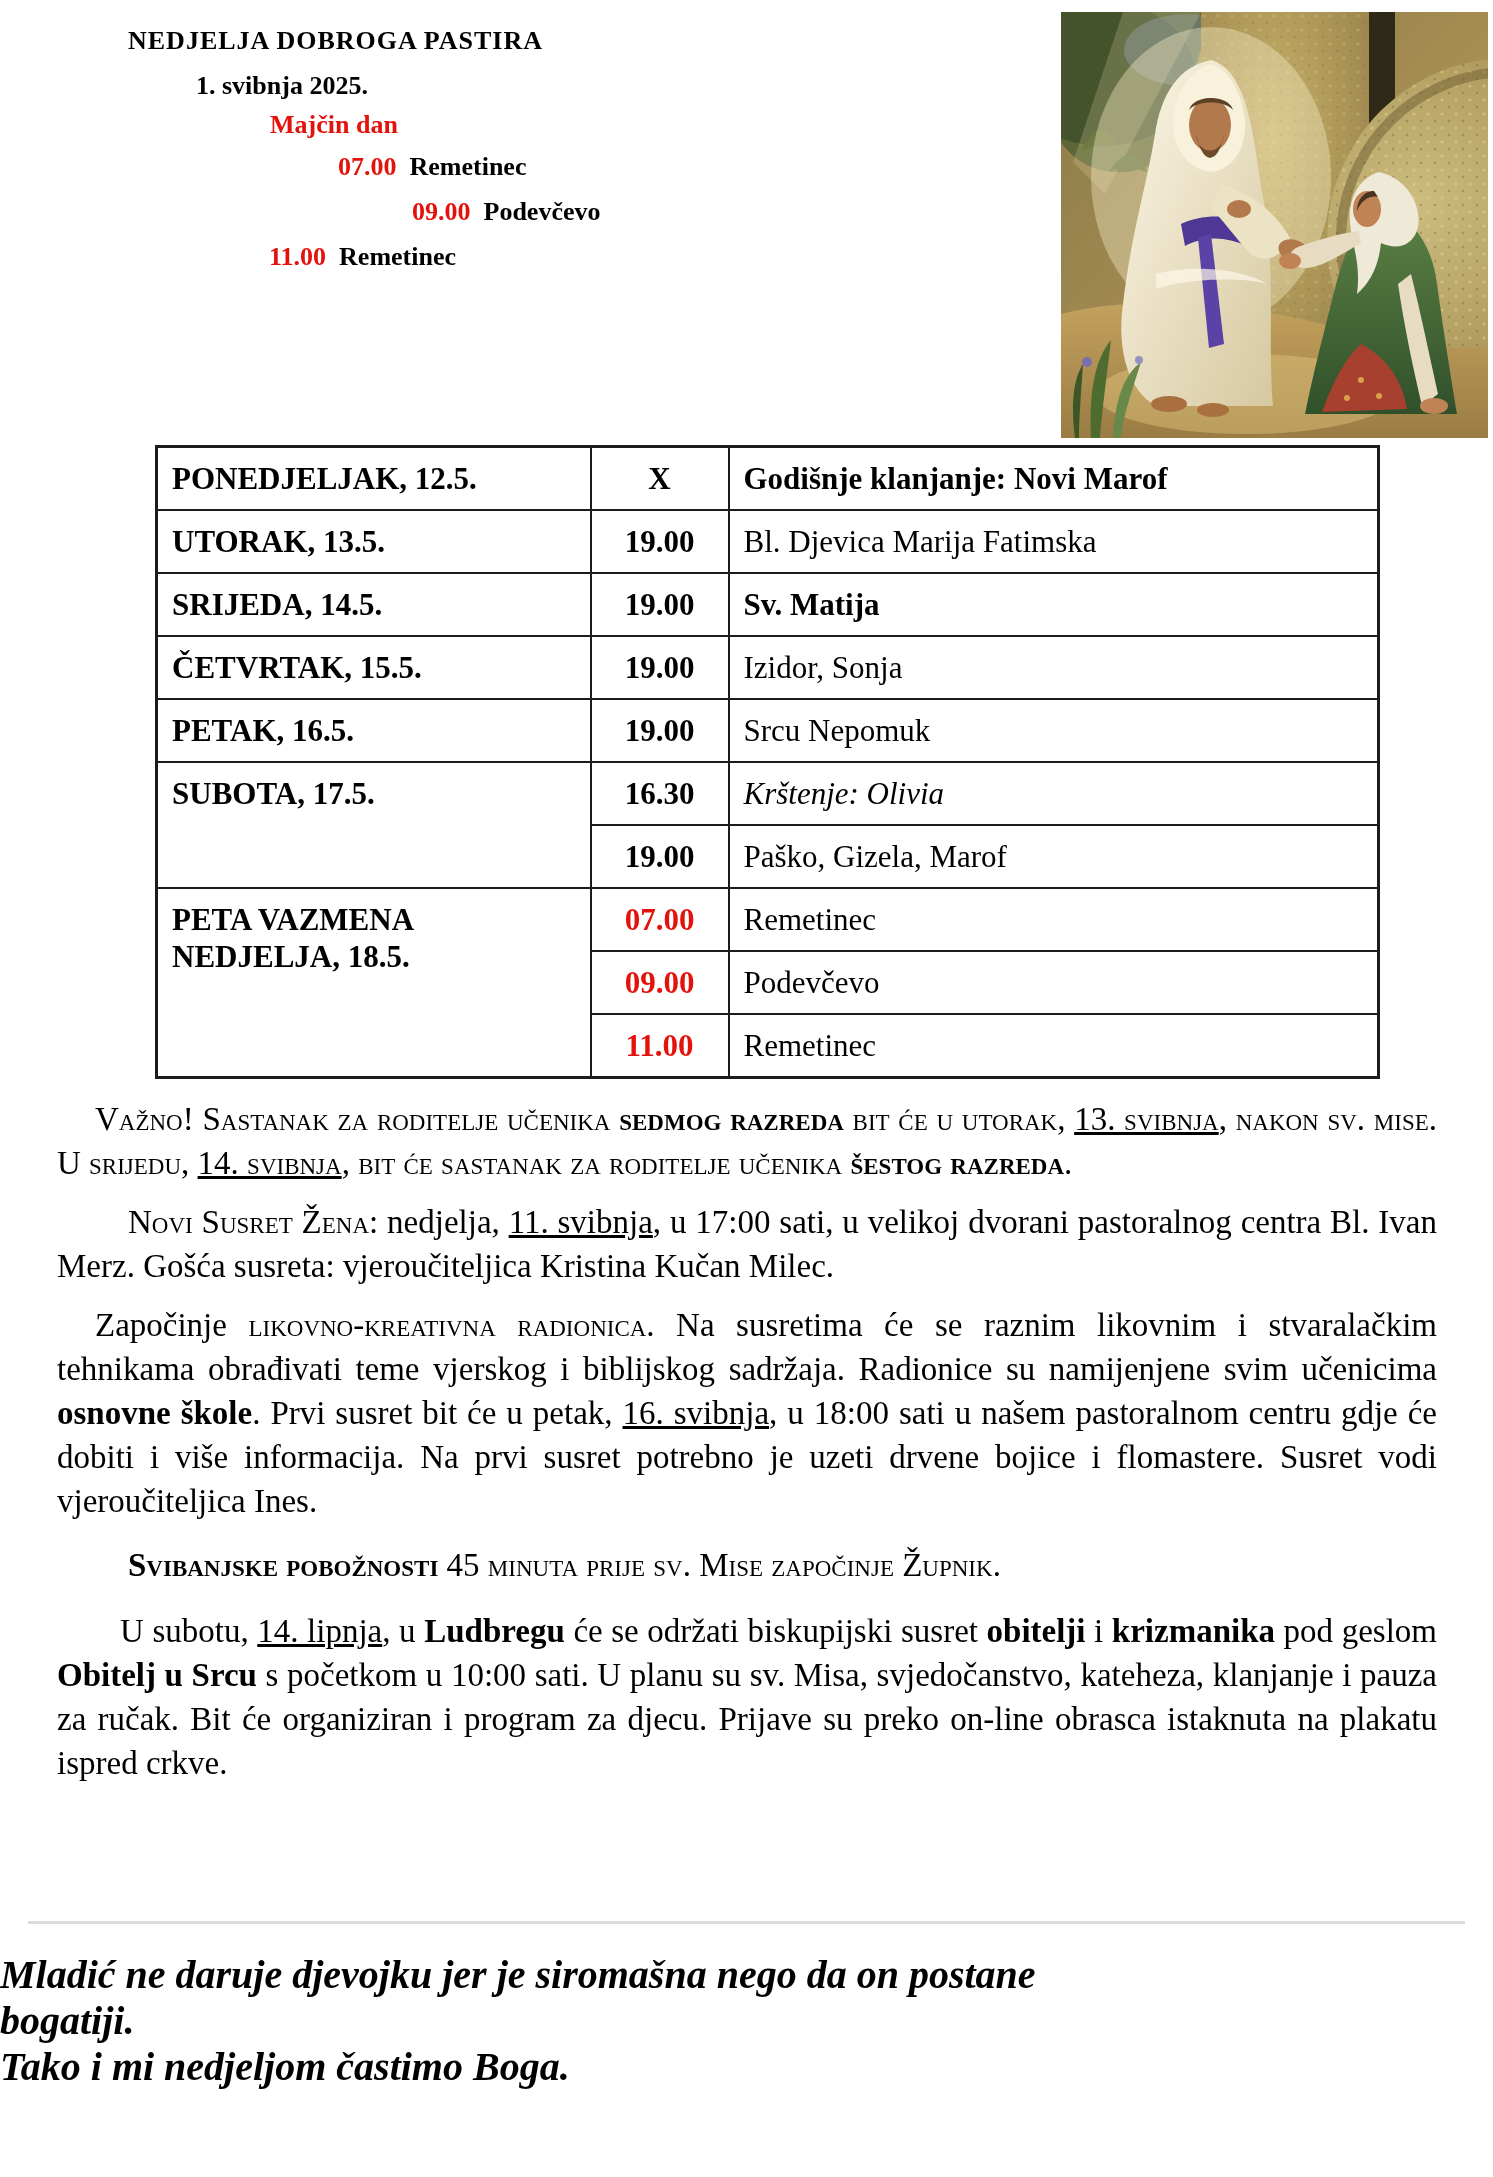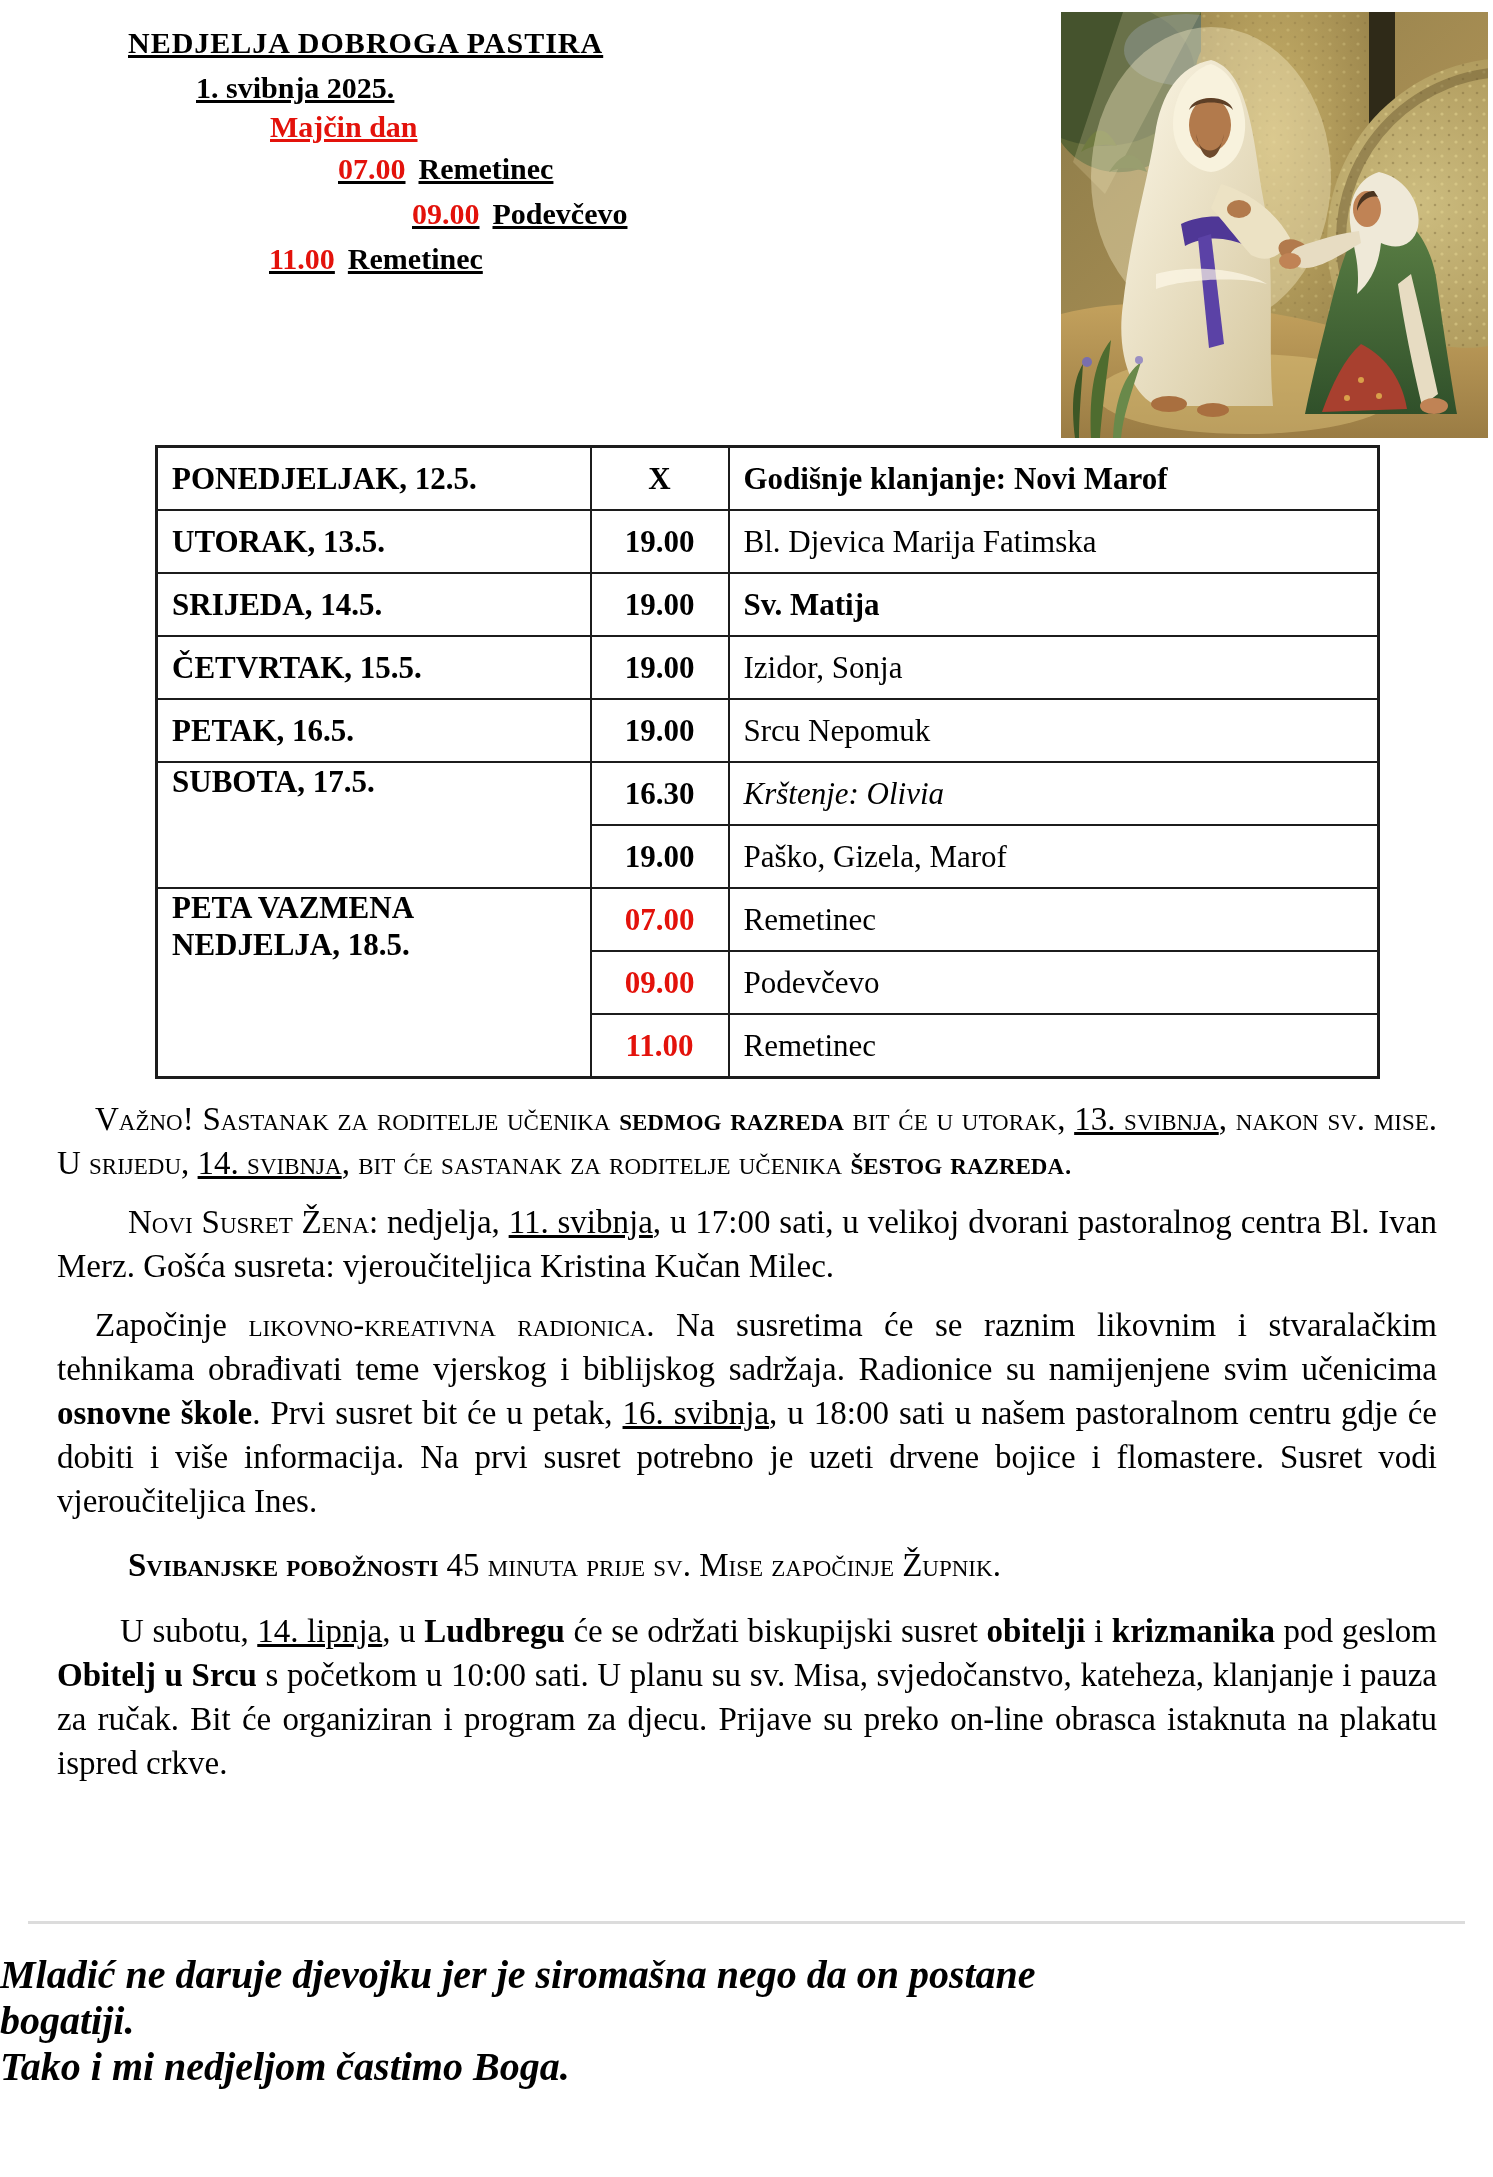--- a/index.html
+++ b/index.html
@@ -8,21 +8,21 @@
     --divider:#dcdcdc;
     --ink:#000000;
   }
   html,body{margin:0;padding:0;background:#ffffff;}
   .page{
     position:relative;width:1493px;height:2177px;background:#ffffff;
     font-family:"Liberation Serif","DejaVu Serif",serif;color:var(--ink);
     overflow:hidden;
   }
   
-  .hl{position:absolute;font-weight:bold;font-size:30px;white-space:nowrap;text-decoration:underline;}
+  .hl{position:absolute;font-weight:bold;font-size:26px;white-space:nowrap;}
   .hl.title{left:128px;top:26px;letter-spacing:1px;}
   .hl.date{left:196px;top:71px;}
   .hl.mothers{left:270px;top:110px;}
   .hl.m0{left:338px;top:152px;}
   .hl.m1{left:412px;top:197px;}
   .hl.m2{left:269px;top:242px;}
   .red{color:var(--red);}
   .b{font-weight:bold;}
   .mass-place{margin-left:13px;}
   
@@ -36,21 +36,21 @@
   }
   .schedule col.c1{width:434px;}
   .schedule col.c2{width:138px;}
   .schedule col.c3{width:650px;}
   .schedule td{
     border:2px solid var(--border);height:61px;vertical-align:middle;
     padding:0 14px;line-height:1.2;
   }
   .schedule td.day{font-weight:bold;}
   .schedule td.time{font-weight:bold;text-align:center;padding:0 4px;}
-  .schedule td.va-top{vertical-align:top;}
+  .schedule td.va-top{vertical-align:top;padding-top:12px;}
   .schedule td.it{font-style:italic;}
   .schedule td.bold{font-weight:bold;}
   
   .notices{
     position:absolute;left:57px;top:1097px;width:1380px;
     font-size:33px;line-height:44px;text-align:justify;
   }
   .notices p{margin:0 0 15px 0;}
   .notices p.sp{margin-top:20px;margin-bottom:22px;}
   

